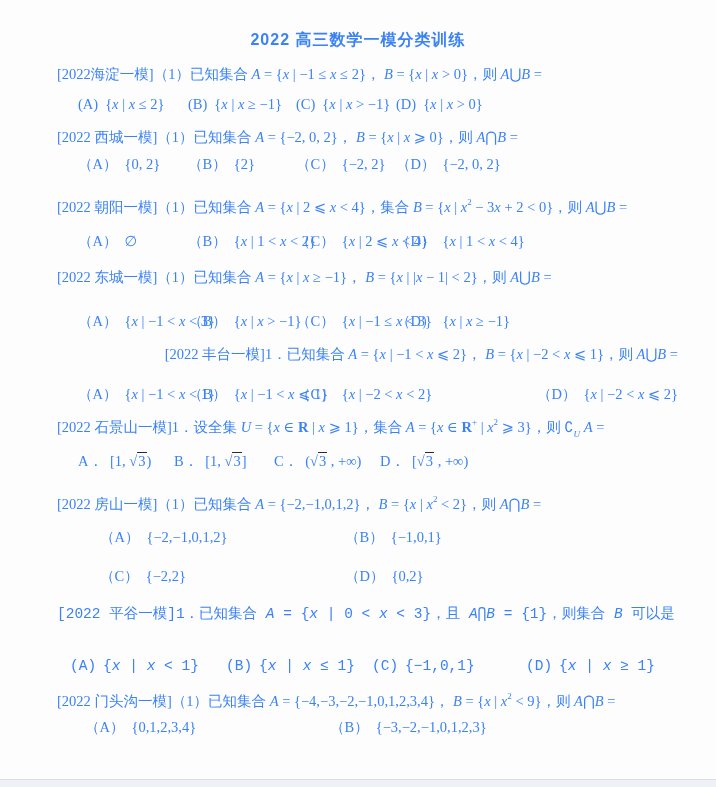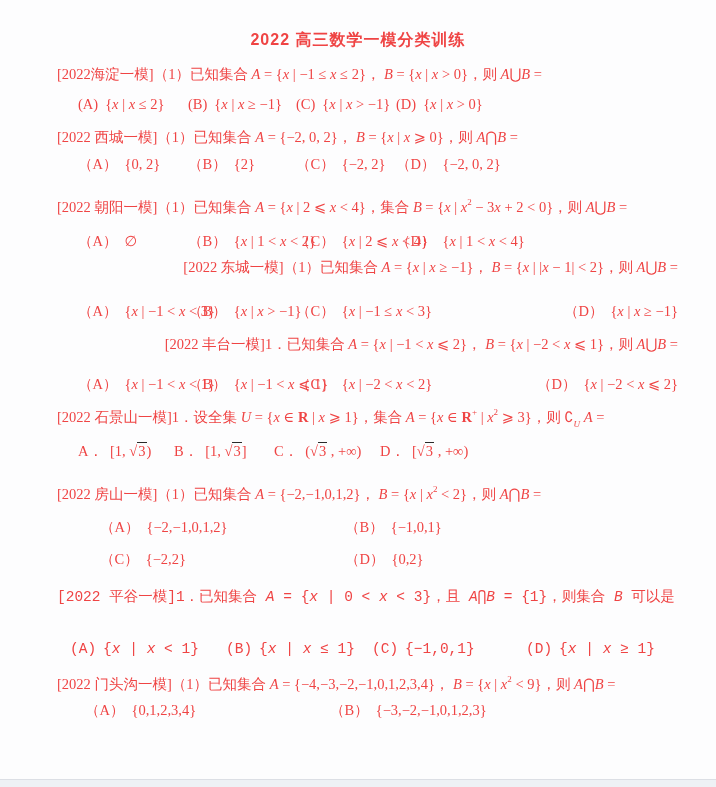--- a/index.html
+++ b/index.html
@@ -1,19 +1,19 @@
 <!DOCTYPE html>
 <html><head>
 <meta charset="utf-8">
 <style>
   html,body { margin:0; padding:0; }
   body { background:#e9e9e9; font-family:"Liberation Serif","DejaVu Serif",serif; }
   .page {
     position:relative; width:716px; height:787px; margin:0 auto;
-    background:#fdfdfe; color:#ef4444; overflow:hidden;
+    background:#fdfdfe; color:#3b82f6; overflow:hidden;
   }
   .doc-title {
     padding-top:30px; text-align:center;
     font-family:"Liberation Sans","DejaVu Sans",sans-serif;
     font-weight:bold; font-size:16px; letter-spacing:1px;
   }
   .section-heading {
     margin:16px 0 0 56px;
     font-family:"Liberation Sans","DejaVu Sans",sans-serif;
     font-weight:bold; font-size:20px;
@@ -28,24 +28,24 @@
   .optlabel { margin-right:7px; }
   .seg-i { font-style:italic; }
   .seg-b { font-weight:bold; }
   sup.seg-s { font-size:0.62em; line-height:0; position:relative; top:-0.1em; }
   sub.seg-u { font-size:0.62em; line-height:0; position:relative; bottom:-0.15em; font-style:italic; }
   .seg-q .radicand { border-top:1.2px solid #2a2a2a; padding:0 1px; }
   
   .p1 { margin-top:12px; } .p1 .opts { margin-top:8px; }
   .p2 { margin-top:11px; } .p2 .opts { margin-top:5px; }
   .p3 { margin-top:21px; } .p3 .opts { margin-top:12px; }
-  .p4 { margin-top:4px;text-align:right; } .p4 .opts { margin-top:22px; }
+  .p4 { margin-top:14px; } .p4 .opts { margin-top:22px; }
   .p5 { margin-top:11px;text-align:right; } .p5 .opts { margin-top:18px; }
   .p6 { margin-top:11px; } .p6 .opts { margin-top:12px; grid-template-columns:96px 100px 106px 1fr; }
-  .p7 { margin-top:21px; } .p7 .opts { margin-top:11px; row-gap:10px; }
+  .p7 { margin-top:21px; } .p7 .opts { margin-top:11px; row-gap:17px; }
   .p8 { margin-top:16px;font-family:Liberation Mono, monospace; } .p8 .opts { margin-top:30px; padding-left:13px; grid-template-columns:120px 110px 118px 1fr;gap:36px; }
   .p9 { margin-top:13px; } .p9 .opts { margin-top:4px; padding-left:28px; }
   .footer-strip {
     position:absolute; left:0; bottom:0; width:716px; height:7px;
     background:#eef1f5; border-top:1px solid #dcdfe5;
   }
 </style>
 </head>
 <body>
 

